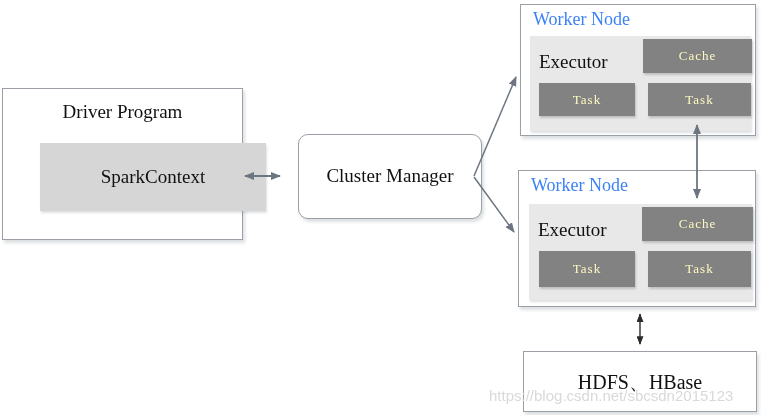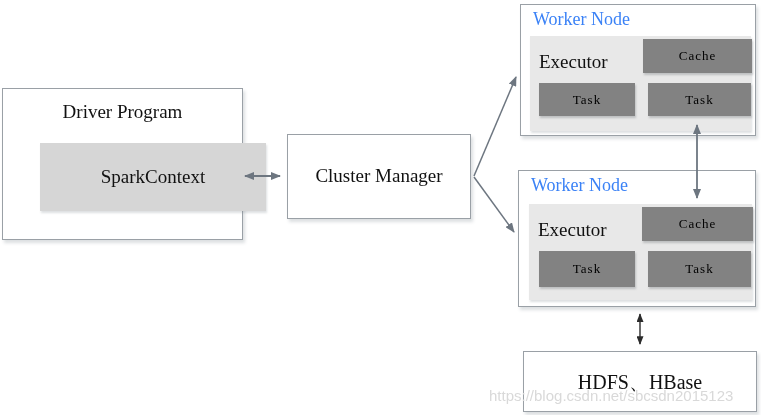--- a/index.html
+++ b/index.html
@@ -40,21 +40,21 @@
   .executor-label {
     position: absolute;
     left: 9px; top: 15px;
     font-size: 19px;
     color: #111111;
     white-space: nowrap;
   }
   .dark-block {
     position: absolute;
     background: #828282;
-    color: #000000;
+    color: #fef9c3;
     display: flex;
     align-items: center;
     justify-content: center;
     font-size: 13px;
     letter-spacing: 1px;
     box-shadow: 1px 2px 2px rgba(90,95,100,0.3);
     box-sizing: border-box;
   }
   .spark-context {
     position: absolute;
@@ -91,21 +91,21 @@
 
 <div class="canvas">
 
   <div class="box" style="left:2px; top:88px; width:241px; height:152px;">
     <div class="title-center" style="top:12px; font-size:19px;">Driver Program</div>
     <div class="spark-context">
       <span>SparkContext</span>
     </div>
   </div>
 
-  <div class="box" style="left:287px; top:134px; width:184px; height:85px;">
+  <div class="box" style="left:298px; top:134px; width:184px; height:85px;border-radius:10px;">
     <div class="title-center" style="top:30px; font-size:19px;">Cluster Manager</div>
   </div>
 
   <div class="box" style="left:520px; top:4px; width:236px; height:132px;">
     <div class="worker-title">Worker Node</div>
     <div class="executor-container" style="left:9px; top:31px; width:221px; height:95px;">
       <div class="executor-label">Executor</div>
     </div>
     <div class="dark-block" style="left:122px; top:34px; width:109px; height:34px;">
       <span>Cache</span>

